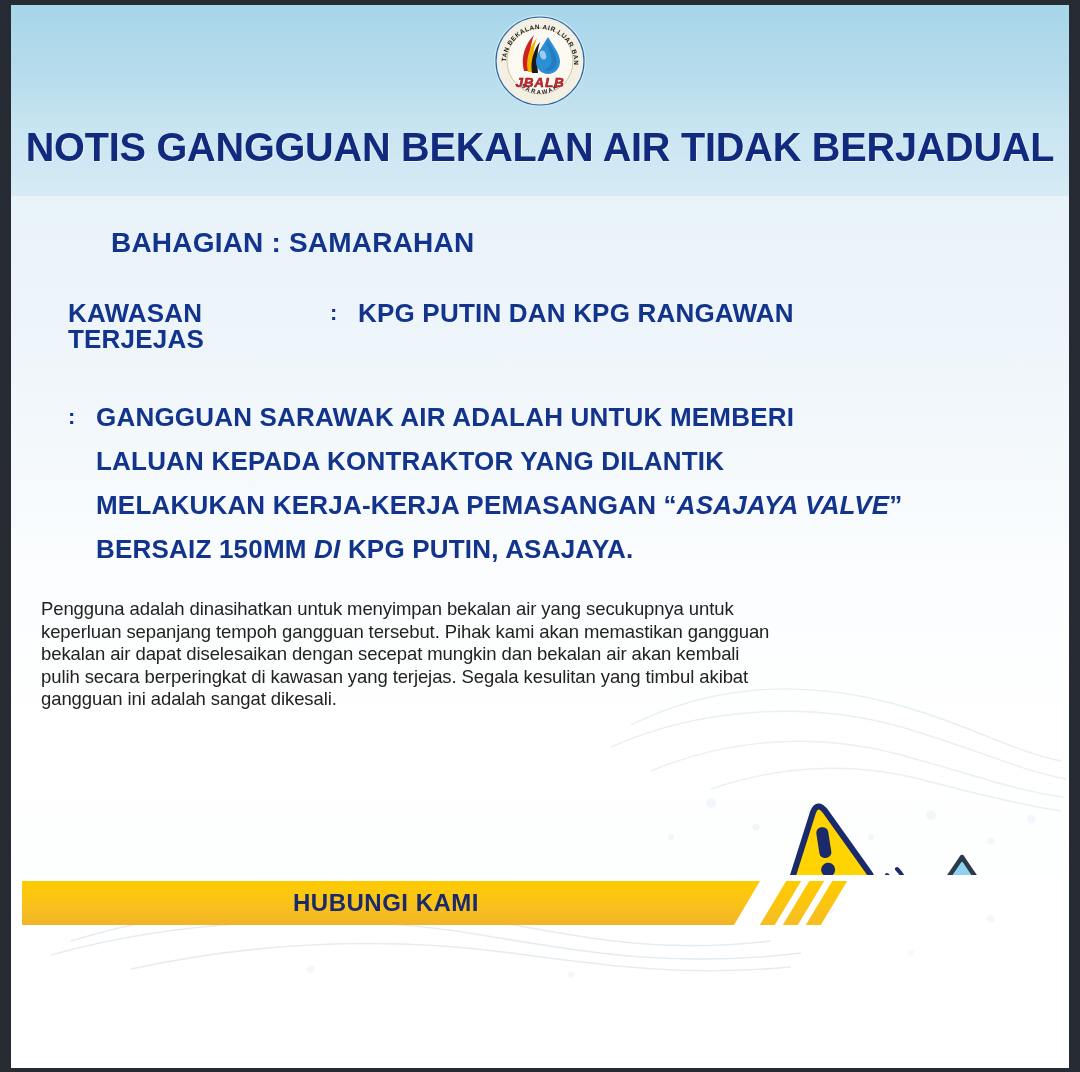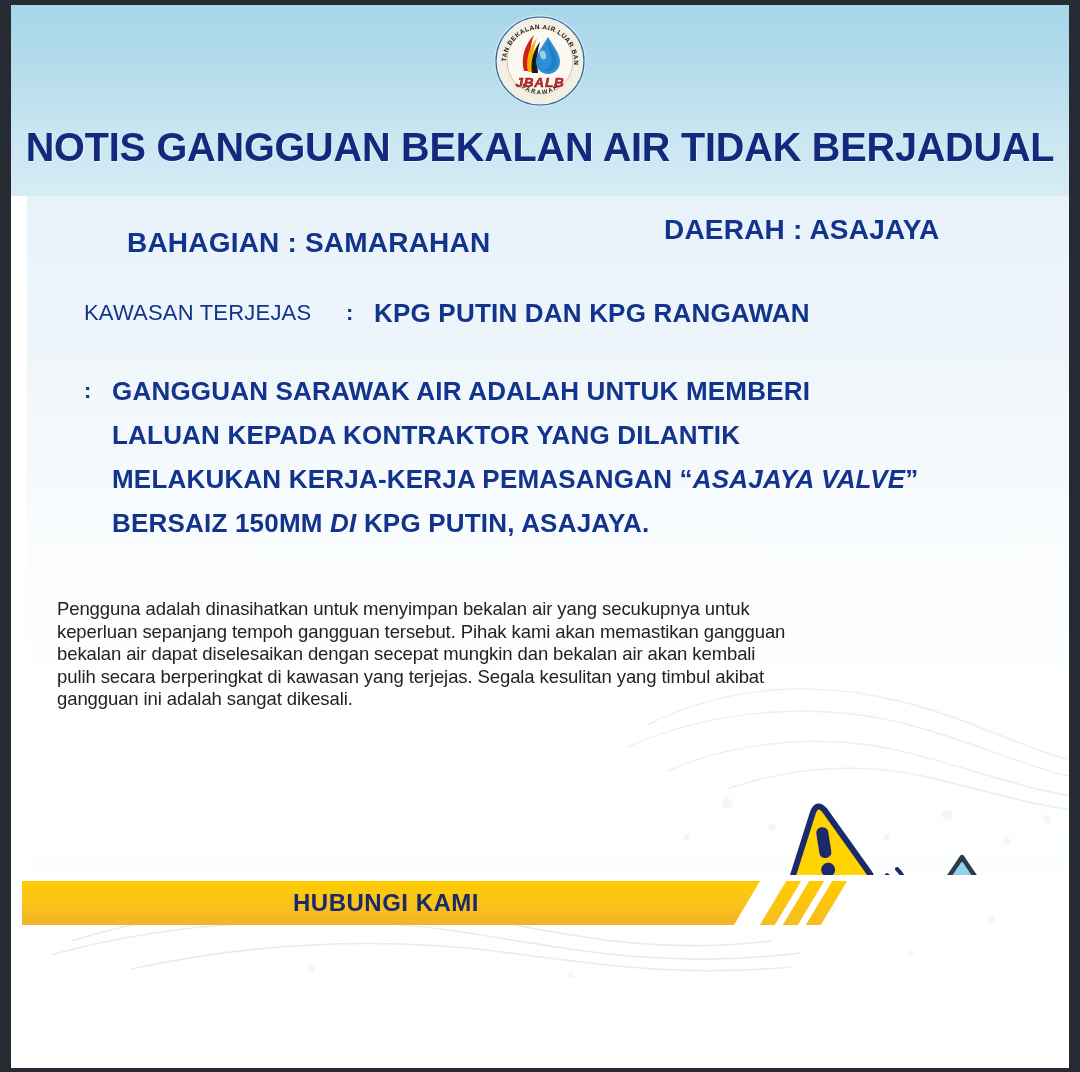--- a/index.html
+++ b/index.html
@@ -60,21 +60,20 @@
     text-shadow:1px 1px 0 rgba(255,255,255,0.35);
     white-space:nowrap;
   }
 
   
   .body-area{
     position:relative;
     height:679px;
     background:linear-gradient(180deg,#e8f2f9 0%,#f1f7fb 30%,#fbfdfe 55%,#ffffff 80%,#fdfefe 100%);
     overflow:hidden;
-    margin-left:16px;
   }
   .splash{
     position:absolute;left:0;right:0;bottom:0;height:300px;
     opacity:.5;pointer-events:none;
   }
   .region-row{
     position:absolute;top:12px;left:0;right:0;height:60px;
   }
   .bahagian{
     position:absolute;left:100px;top:19px;
@@ -86,21 +85,21 @@
     font-size:28px;font-weight:bold;color:#12348c;
     letter-spacing:.2px;
   }
 
   .info{
     position:absolute;left:57px;top:104px;right:40px;
   }
   .info-row{display:flex;align-items:flex-start;margin-bottom:52px;}
   .info-label{
     width:262px;flex:0 0 262px;
-    font-size:22px;font-weight:normal;color:#12348c;
+    font-size:26px;font-weight:bold;color:#12348c;
     letter-spacing:.2px;line-height:26px;
   }
   .info-colon{
     width:28px;flex:0 0 28px;
     font-size:22px;font-weight:bold;color:#12348c;line-height:26px;
   }
   .info-value{
     font-size:26px;font-weight:bold;color:#12348c;
     letter-spacing:.2px;line-height:26px;
   }
@@ -203,21 +202,20 @@
         <circle cx="860" cy="262" r="3"></circle>
         <circle cx="920" cy="240" r="5"></circle>
         <circle cx="980" cy="266" r="3.6"></circle>
         <circle cx="660" cy="262" r="3"></circle>
         <circle cx="1020" cy="244" r="4.2"></circle>
       </g>
     </svg>
 
     <div class="region-row">
       <div class="bahagian">BAHAGIAN : SAMARAHAN</div>
-      <div class="daerah">DAERAH : ASAJAYA</div>
     </div>
 
     <div class="info">
 
       <div class="info-row">
         <div class="info-label">KAWASAN TERJEJAS</div>
         <div class="info-colon">:</div>
         <div class="info-value">KPG PUTIN DAN KPG RANGAWAN</div>
       </div>
 

